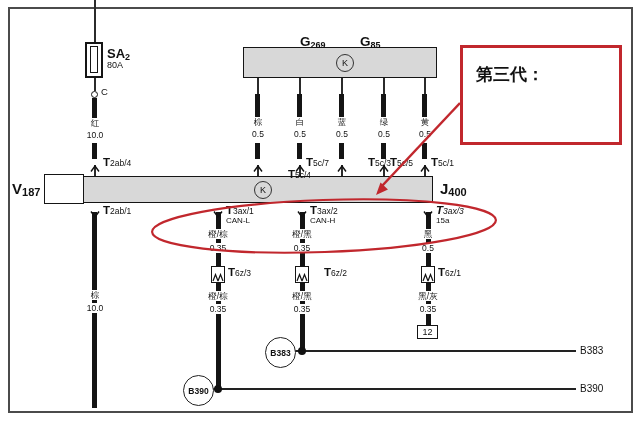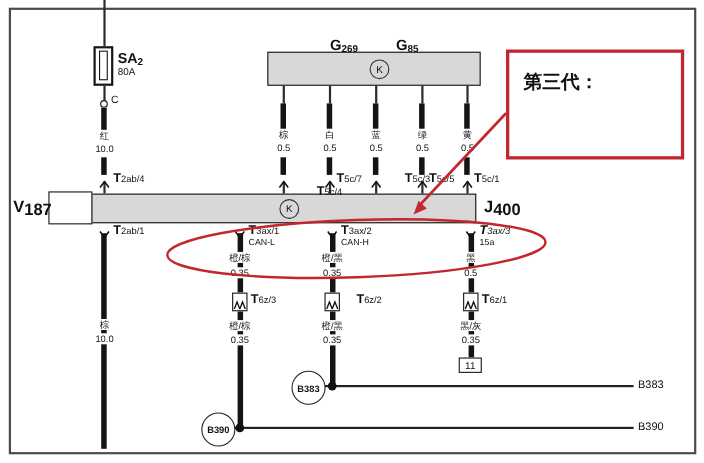--- a/index.html
+++ b/index.html
@@ -14,21 +14,21 @@
   .wbox{position:absolute;background:#fff;border:1.5px solid #151515;z-index:4;box-sizing:border-box;}
   .kcirc{position:absolute;width:16px;height:16px;border:1.2px solid #333;border-radius:50%;
          background:#d8d8d8;z-index:5;font-size:9px;display:flex;align-items:center;justify-content:center;}
   .wlabel{position:absolute;transform:translateX(-50%);font-size:8.5px;line-height:10px;
           background:#fff;padding:0 1px;white-space:nowrap;z-index:6;}
   .conn{position:absolute;font-size:8.5px;line-height:9px;white-space:nowrap;z-index:6;}
   .conn::first-letter{font-size:11.5px;font-weight:bold;}
   .sig{position:absolute;font-size:8px;line-height:9px;white-space:nowrap;z-index:6;}
   .comp{position:absolute;font-weight:bold;z-index:6;white-space:nowrap;}
   .comp .big{font-size:15px;}
-  .comp .sub{font-size:15px;position:relative;top:2px;}
+  .comp .sub{font-size:11px;position:relative;top:2px;}
   .chev{position:absolute;z-index:5;}
   .bcirc{position:absolute;width:29px;height:29px;border:1.7px solid #222;border-radius:50%;
          background:#fff;z-index:5;display:flex;align-items:center;justify-content:center;
          font-size:8.5px;font-weight:bold;}
   .btext{position:absolute;font-size:10px;z-index:5;}
   .t6z{position:absolute;width:14px;height:17px;border:1.5px solid #151515;background:#fff;
        z-index:5;box-sizing:border-box;display:flex;align-items:flex-end;justify-content:center;}
   .gnd{position:absolute;width:21px;height:14px;border:1.4px solid #151515;background:#fff;z-index:5;
        box-sizing:border-box;display:flex;align-items:center;justify-content:center;font-size:9px;}
   #callout{position:absolute;left:460px;top:45px;width:162px;height:100px;background:#fff;
@@ -201,21 +201,21 @@
   <div class="wlabel" style="left:428px;top:243px;">0.5</div>
   <div class="t6z" style="left:421px;top:266px;">
       <svg width="12" height="9">
         <path d="M1 8 L3.5 1.5 L6 8 M6 8 L8.5 1.5 L11 8" fill="none" stroke="#111" stroke-width="1.2"></path>
       </svg>
     </div>
   <div class="conn" style="left:438px;top:268px;">T6z/1</div>
   <div class="wire" style="left:426px;top:283px;height:42px;"></div>
   <div class="wlabel" style="left:428px;top:291px;">黑/灰</div>
   <div class="wlabel" style="left:428px;top:304px;">0.35</div>
-  <div class="gnd" style="left:417px;top:325px;">11</div>
+  <div class="gnd" style="left:417px;top:325px;">12</div>
 
   <div class="bcirc" style="left:265px;top:337px;">B383</div>
   <div class="hline" style="left:294px;top:350px;width:282px;"></div>
   <div class="dot" style="left:298px;top:347px;"></div>
   <div class="btext" style="left:580px;top:345px;">B383</div>
 
   <div class="bcirc" style="left:183px;top:375px;">B390</div>
   <div class="hline" style="left:212px;top:388px;width:364px;"></div>
   <div class="dot" style="left:214px;top:385px;"></div>
   <div class="btext" style="left:580px;top:383px;">B390</div>

